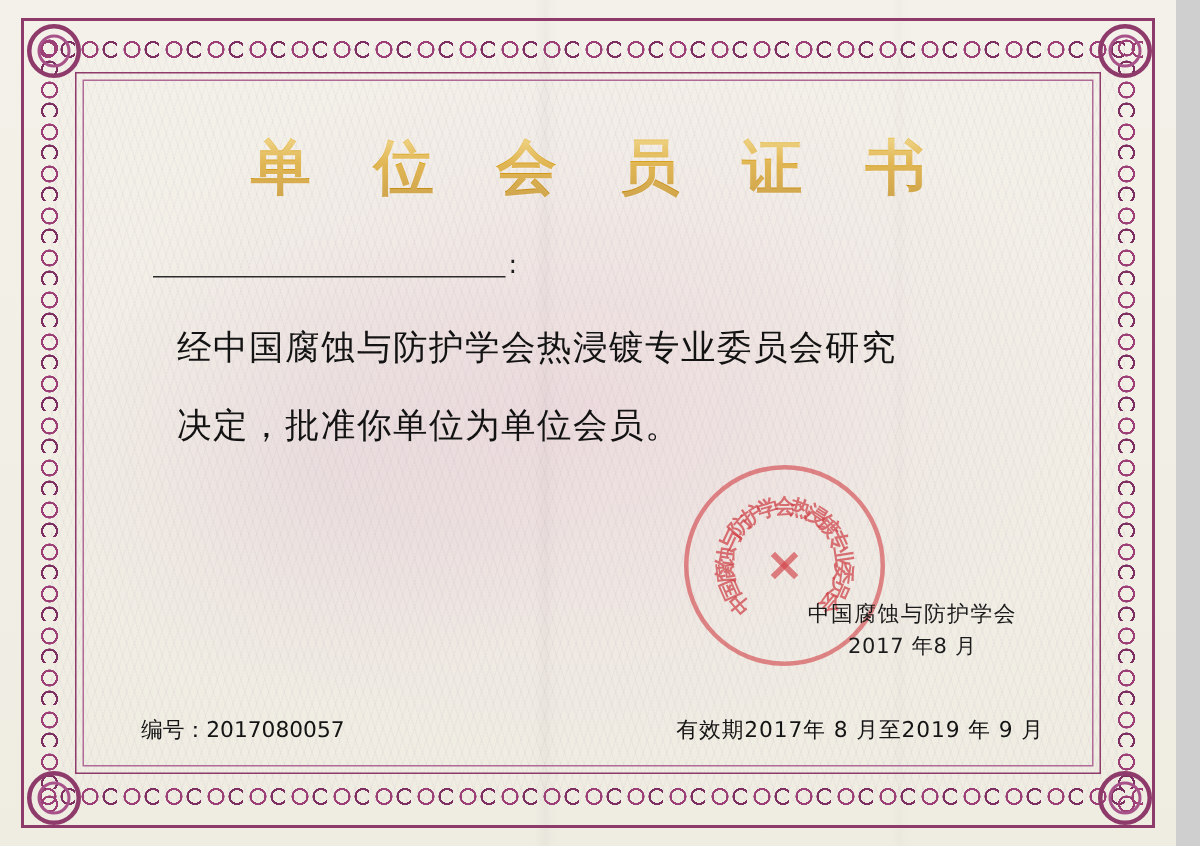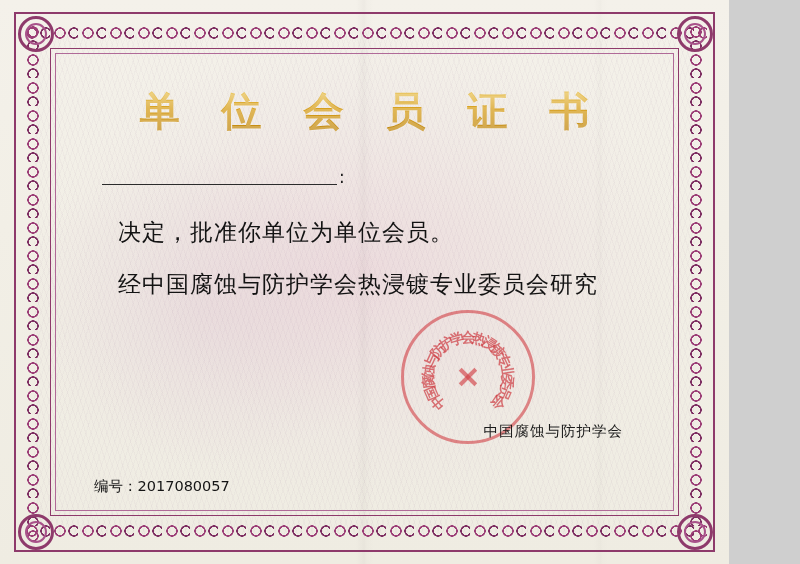--- a/index.html
+++ b/index.html
@@ -9,21 +9,21 @@
   }
   body {
     width: 800px;
     height: 564px;
     overflow: hidden;
     font-family: "DejaVu Sans", sans-serif;
   }
 
   #certificate {
     position: relative;
-    width: 729px;
+    width: 784px;
     height: 564px;
     background:
       radial-gradient(ellipse 420px 300px at 50% 48%, rgba(222,170,200,0.28) 0%, rgba(226,200,216,0.10) 55%, rgba(255,255,255,0) 78%),
       radial-gradient(ellipse 260px 220px at 28% 55%, rgba(200,160,190,0.16) 0%, rgba(255,255,255,0) 72%),
       linear-gradient(180deg, #f4f1ea 0%, #f2efe6 40%, #efece2 100%);
     overflow: hidden;
   }
 
   
   .fold {
@@ -271,22 +271,22 @@
   <div class="content">
 
     <div class="title">单 位 会 员 证 书</div>
 
     <div class="recipient-row">
       <div class="recipient-rule"></div>
       <div class="colon">:</div>
     </div>
 
     <div class="body-text">
+      <div class="body-line">经中国腐蚀与防护学会热浸镀专业委员会研究</div>
       <div class="body-line">决定，批准你单位为单位会员。</div>
-      <div class="body-line">经中国腐蚀与防护学会热浸镀专业委员会研究</div>
     </div>
 
     <div class="seal">
       <div class="seal-text">
           <span style="transform: rotate(-130deg) translate(-50%, -48px);">中</span>
           <span style="transform: rotate(-113.75deg) translate(-50%, -48px);">国</span>
           <span style="transform: rotate(-97.5deg) translate(-50%, -48px);">腐</span>
           <span style="transform: rotate(-81.25deg) translate(-50%, -48px);">蚀</span>
           <span style="transform: rotate(-65deg) translate(-50%, -48px);">与</span>
           <span style="transform: rotate(-48.75deg) translate(-50%, -48px);">防</span>
@@ -299,22 +299,24 @@
           <span style="transform: rotate(65deg) translate(-50%, -48px);">专</span>
           <span style="transform: rotate(81.25deg) translate(-50%, -48px);">业</span>
           <span style="transform: rotate(97.5deg) translate(-50%, -48px);">委</span>
           <span style="transform: rotate(113.75deg) translate(-50%, -48px);">员</span>
           <span style="transform: rotate(130deg) translate(-50%, -48px);">会</span>
         </div>
     </div>
 
     <div class="signature">
       <div>中国腐蚀与防护学会</div>
+      <div class="date-line">2017 年8 月</div>
     </div>
 
     <div class="footer">
       <div>
         <span>编号：</span><span>2017080057</span>
       </div>
+      <div class="validity">有效期2017年 8 月至2019 年 9 月</div>
     </div>
 
   </div>
 </div>
 
 </body></html>

